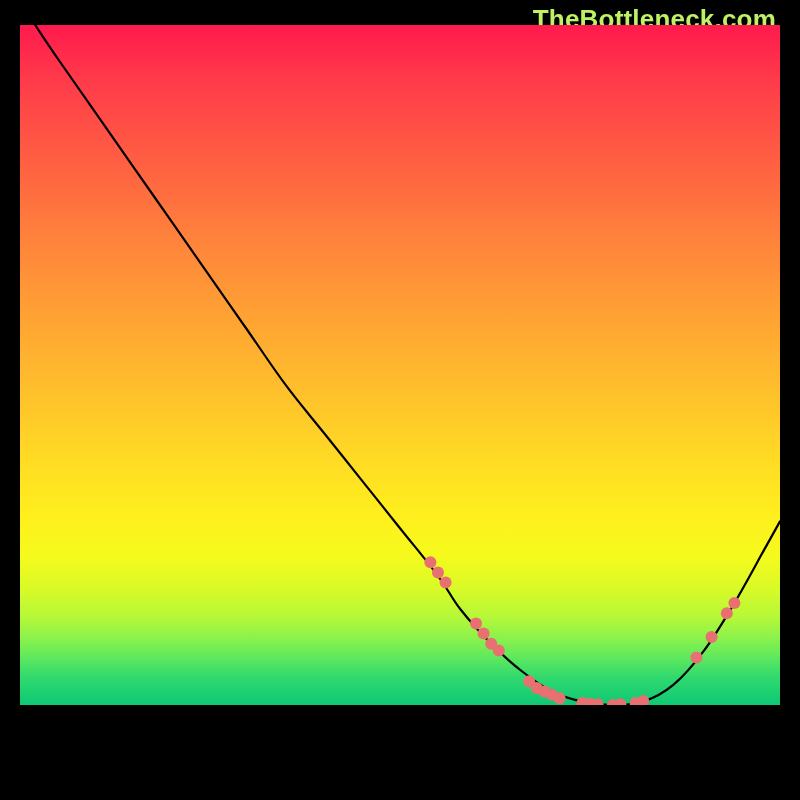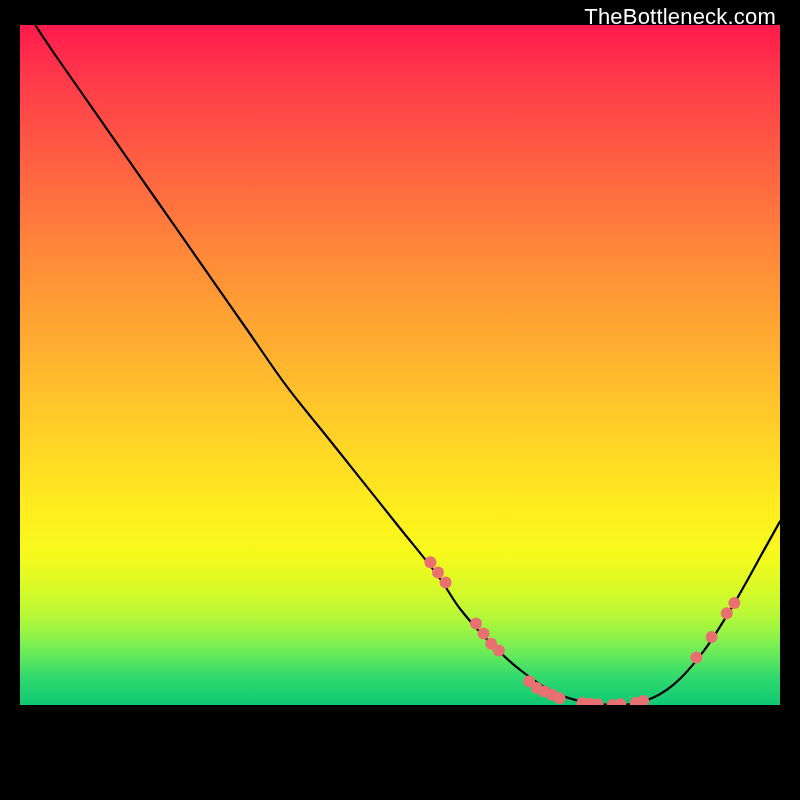--- a/index.html
+++ b/index.html
@@ -49,23 +49,23 @@
     left: 0;
     top: 680px;
     width: 760px;
     height: 80px;
     background: #000;
   }
   .attribution {
     position: absolute;
     top: 4px;
     right: 24px;
-    color: #ffffff;
-    font-size: 22px;
-    font-weight: 400;
+    color: #bef264;
+    font-size: 26px;
+    font-weight: 700;
     letter-spacing: 0.2px;
   }
   svg.curve {
     position: absolute;
     left: 0;
     top: 0;
     width: 760px;
     height: 680px;
   }
   .dot {

